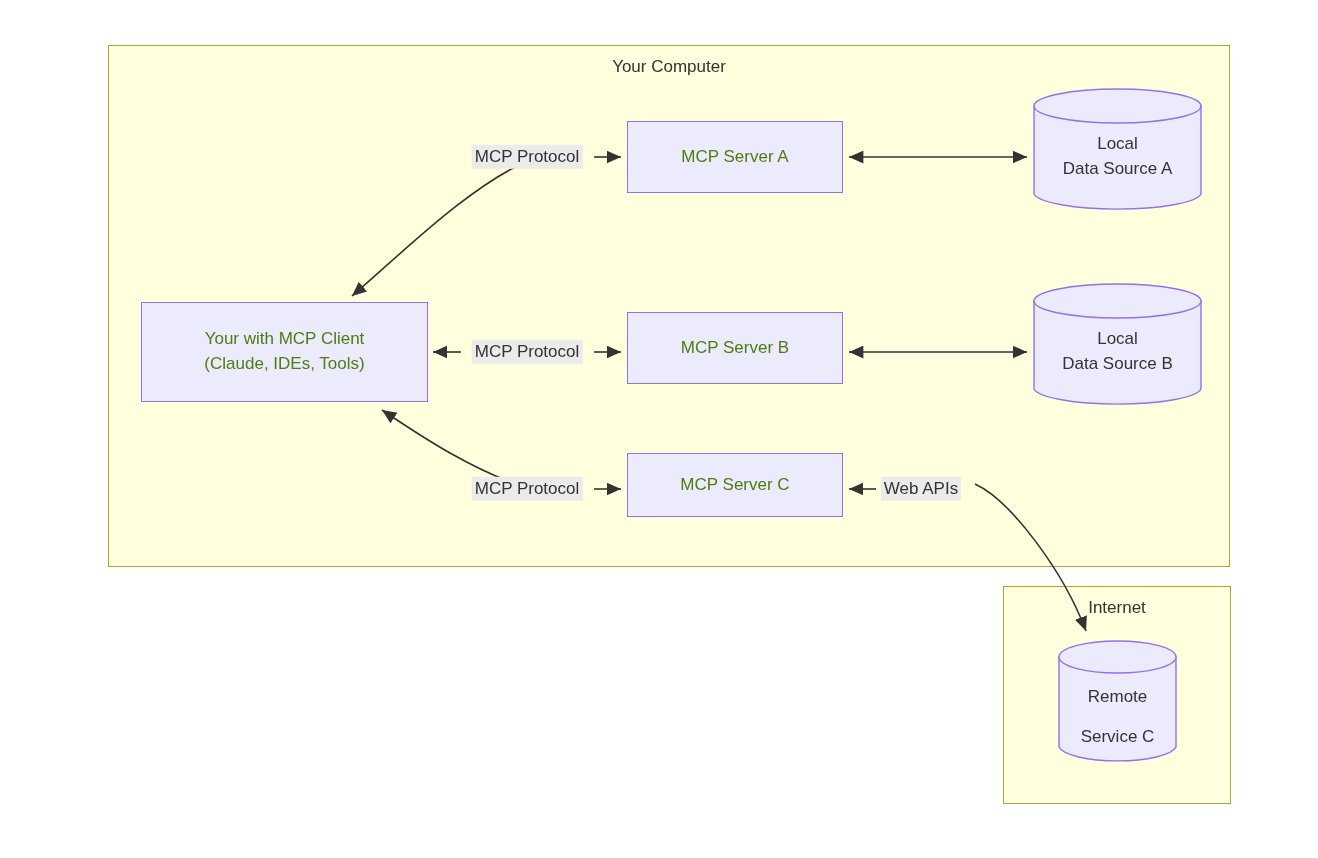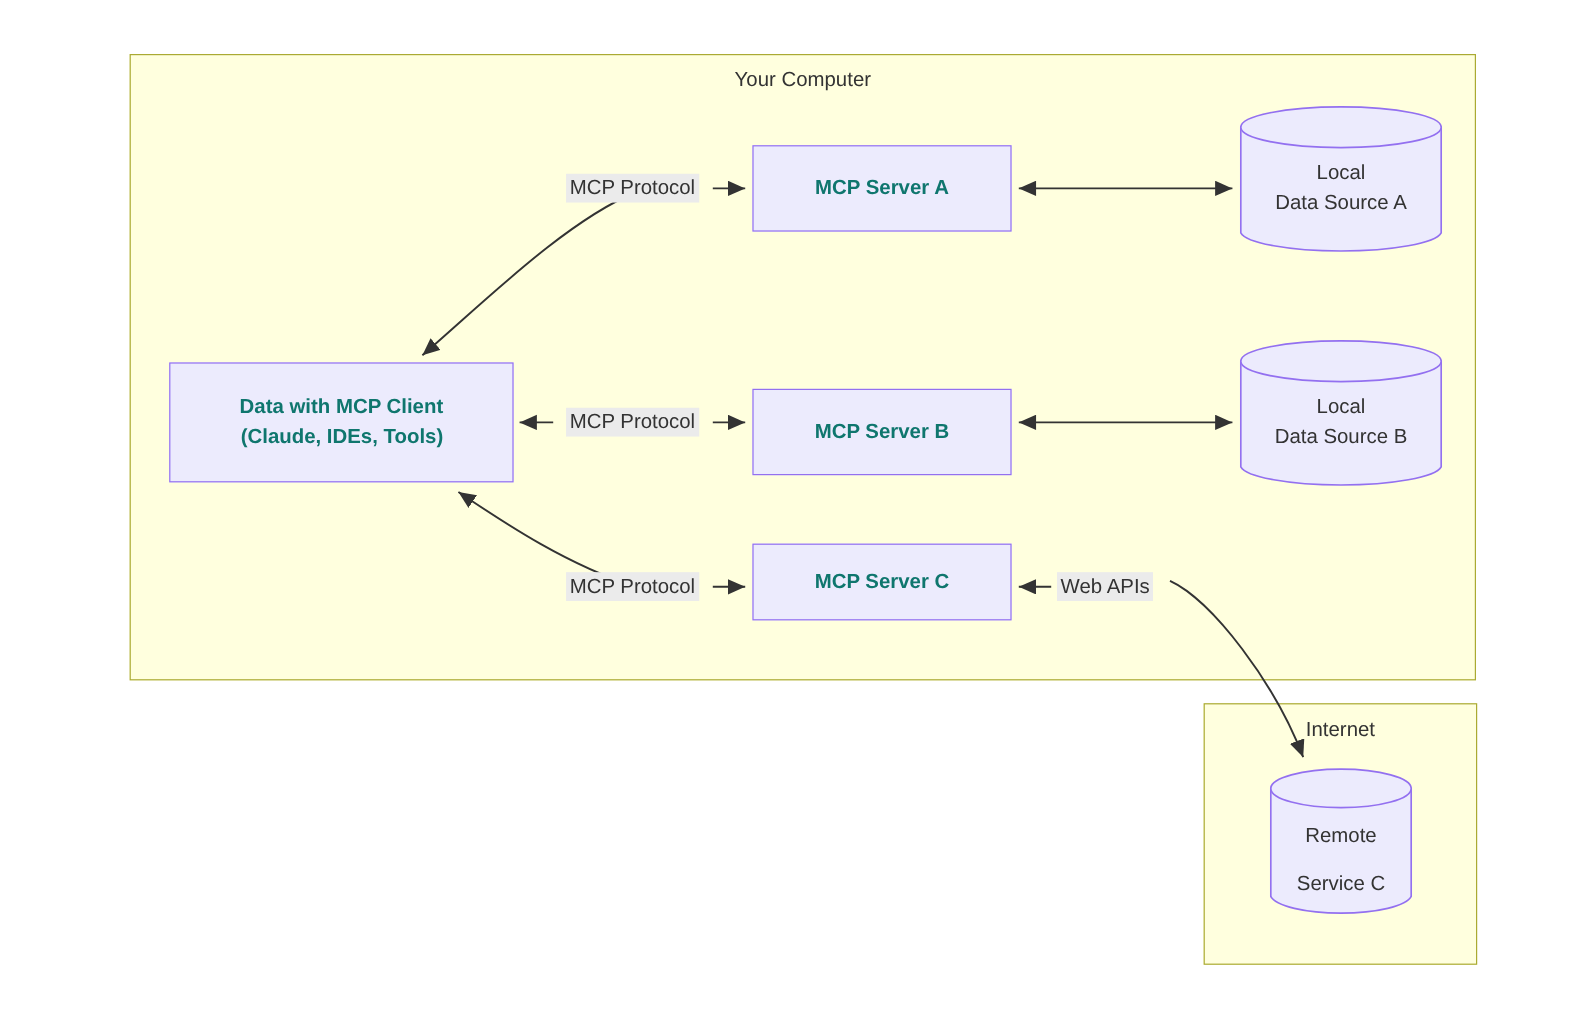--- a/index.html
+++ b/index.html
@@ -45,25 +45,24 @@
     line-height: 1.25;
   }
   .node-box {
     position: absolute;
     background: #ecebfd;
     border: 1.4px solid #9370f0;
     box-sizing: border-box;
     display: flex;
     align-items: center;
     justify-content: center;
-    text-align: right;
+    text-align: center;
     font-size: 17px;
-    color: #0f766e;
+    color: #4d7c0f;
     line-height: 1.45;
-    font-weight: bold;
   }
   .node-box .lines {
     display: block;
   }
   .cylinder {
     position: absolute;
   }
   .cyl-label {
     position: absolute;
     left: 0;
@@ -152,30 +151,30 @@
     <svg width="119" height="124" viewBox="0 0 119 124">
       <path d="M 1,17 L 1,107 A 59,16 0 0 0 118,107 L 118,17 Z" fill="#ecebfd" stroke="#9370f0" stroke-width="1.4"></path>
       <ellipse cx="59.5" cy="17" rx="58.5" ry="16" fill="#ecebfd" stroke="#9370f0" stroke-width="1.4"></ellipse>
     </svg>
     <div class="cyl-label" style="top:45px;">Remote</div>
     <div class="cyl-label" style="top:70px;margin-top:15px;">Service C</div>
   </div>
 
   <div class="node-box" style="left:141px; top:302px; width:287px; height:100px;">
     <span class="lines">
-      <span>Data with MCP Client</span><br>
+      <span>Your with MCP Client</span><br>
       <span>(Claude, IDEs, Tools)</span>
     </span>
   </div>
 
   <div class="node-box" style="left:627px; top:121px; width:216px; height:72px;">
     <span>MCP Server A</span>
   </div>
 
-  <div class="node-box" style="left:627px; top:324px; width:216px; height:72px;">
+  <div class="node-box" style="left:627px; top:312px; width:216px; height:72px;">
     <span>MCP Server B</span>
   </div>
 
   <div class="node-box" style="left:627px; top:453px; width:216px; height:64px;">
     <span>MCP Server C</span>
   </div>
 
   <div class="edge-label" style="left:527px; top:157px;">MCP Protocol</div>
 
   <div class="edge-label" style="left:527px; top:352px;">MCP Protocol</div>

